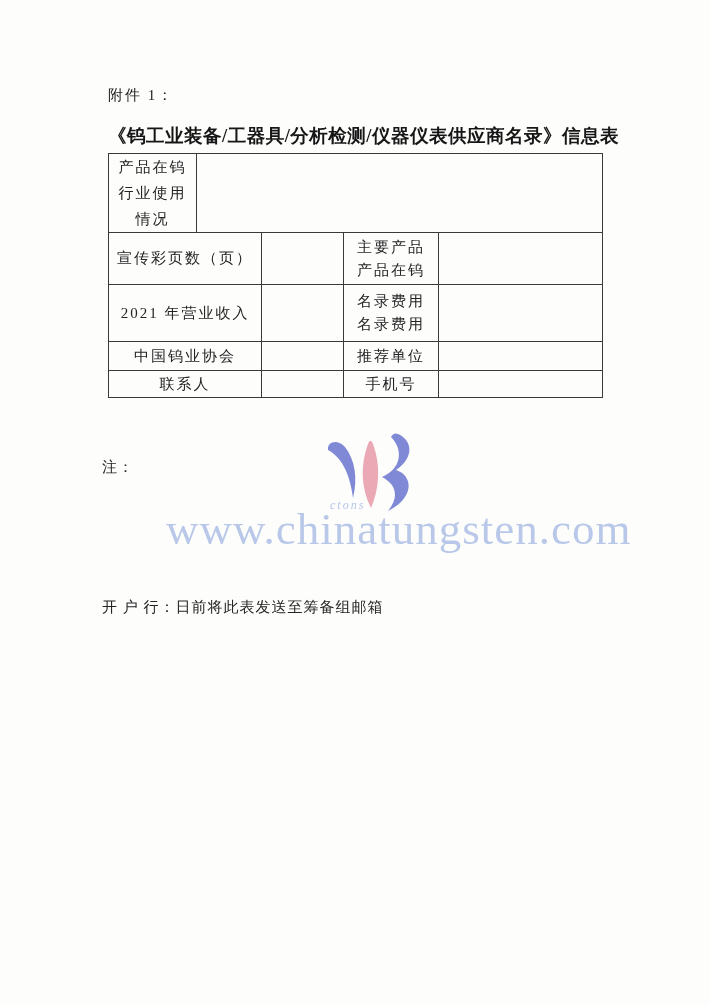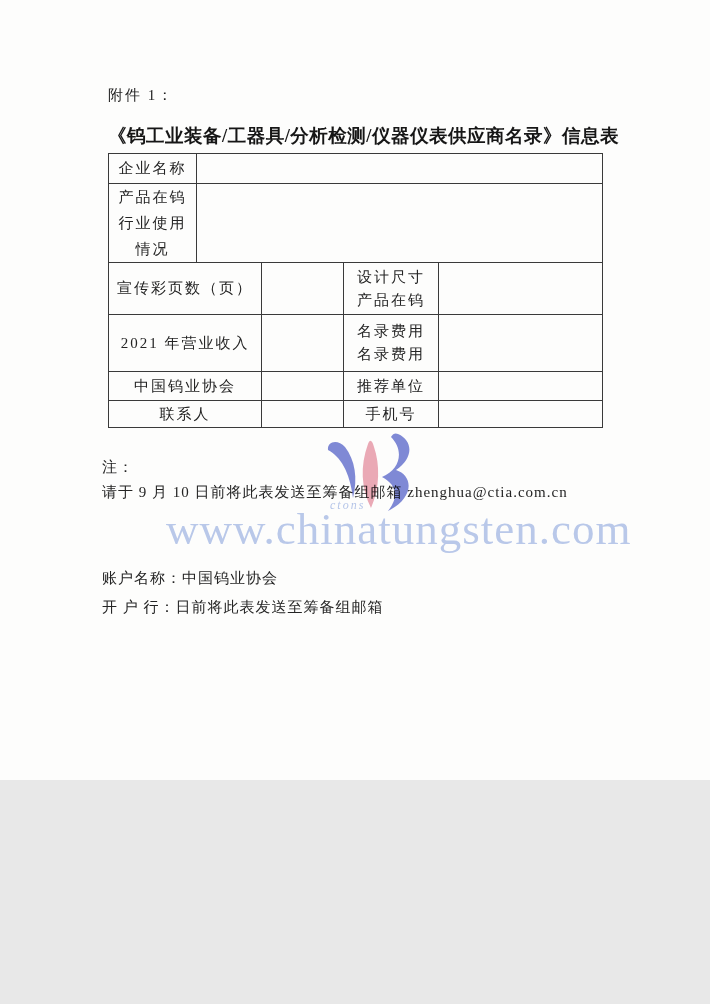--- a/index.html
+++ b/index.html
@@ -1,19 +1,19 @@
 <!DOCTYPE html>
 <html><head>
 <meta charset="utf-8">
 <style>
   html,body{margin:0;padding:0;}
   body{background:#e8e8e8;}
   .page{
     position:relative;
-    width:710px;height:780px;
+    width:710px;height:1004px;
     margin:0 auto;
     background:#fdfdfc;
     overflow:hidden;
     font-family:"Liberation Serif","DejaVu Serif",serif;
     color:#1e1e1e;
   }
   .attachment{
     position:absolute;left:108px;top:86px;
     font-size:15px;letter-spacing:2px;
   }
@@ -77,37 +77,33 @@
 
   <table class="form">
     <colgroup>
       <col style="width:88px">
         <col style="width:65px">
         <col style="width:82px">
         <col style="width:95px">
         <col style="width:164px">
     </colgroup>
     <tbody>
-        <tr style="height:30px">
-      <td class="lbl">企业名称</td>
-      <td colspan="4"></td>
-    </tr>
     <tr style="height:78px">
       <td class="lbl three-line">
         <div>产品在钨</div>
         <div>行业使用</div>
         <div>情况</div>
       </td>
       <td colspan="4"></td>
     </tr>
     <tr style="height:52px">
       <td class="lbl" colspan="2">宣传彩页数（页）</td>
       <td></td>
       <td class="lbl two-line">
-        <div>设计尺寸</div>
+        <div>主要产品</div>
         <div>产品在钨</div>
       </td>
       <td></td>
     </tr>
     <tr style="height:57px">
       <td class="lbl" colspan="2">2021 年营业收入</td>
       <td></td>
       <td class="lbl two-line">
         <div>名录费用</div>
         <div>名录费用</div>
@@ -123,22 +119,20 @@
     <tr style="height:27px">
       <td class="lbl" colspan="2">联系人</td>
       <td></td>
       <td class="lbl">手机号</td>
       <td></td>
     </tr>
   </tbody>
     </table>
 
   <div class="note-line" style="top:458px">注：</div>
-  <div class="note-line" style="top:483px">请于 9 月 10 日前将此表发送至筹备组邮箱 zhenghua@ctia.com.cn</div>
-  <div class="note-line" style="top:569px">账户名称：中国钨业协会</div>
   <div class="note-line" style="top:598px">开 户 行：日前将此表发送至筹备组邮箱</div>
 
   <svg class="wm-logo" viewBox="0 0 104 92">
     <path class="lp-blue" d="M10,22 C22,28 32,44 35,70 C40,50 37,32 27,19 C20,11 9,13 10,22 Z" fill="#4352c5" fill-opacity="0.8"></path>
     <path class="lp-pink" d="M50,16 C42,38 43,60 53,80 C62,60 62,36 56,19 C54,12 52,11 50,16 Z" fill="#e0788d" fill-opacity="0.75"></path>
     <path class="lp-blue" d="M80,6 C96,13 95,31 78,42 C96,48 96,70 70,83 C81,69 79,57 64,49 C83,41 86,22 73,9 C75,5 78,5 80,6 Z" fill="#4352c5" fill-opacity="0.8"></path>
   </svg>
   <div class="wm-script" style="color: rgb(164, 184, 230);">ctons</div>
   <div class="wm-url" style="color: rgb(164, 184, 230);">www.chinatungsten.com</div>
 

